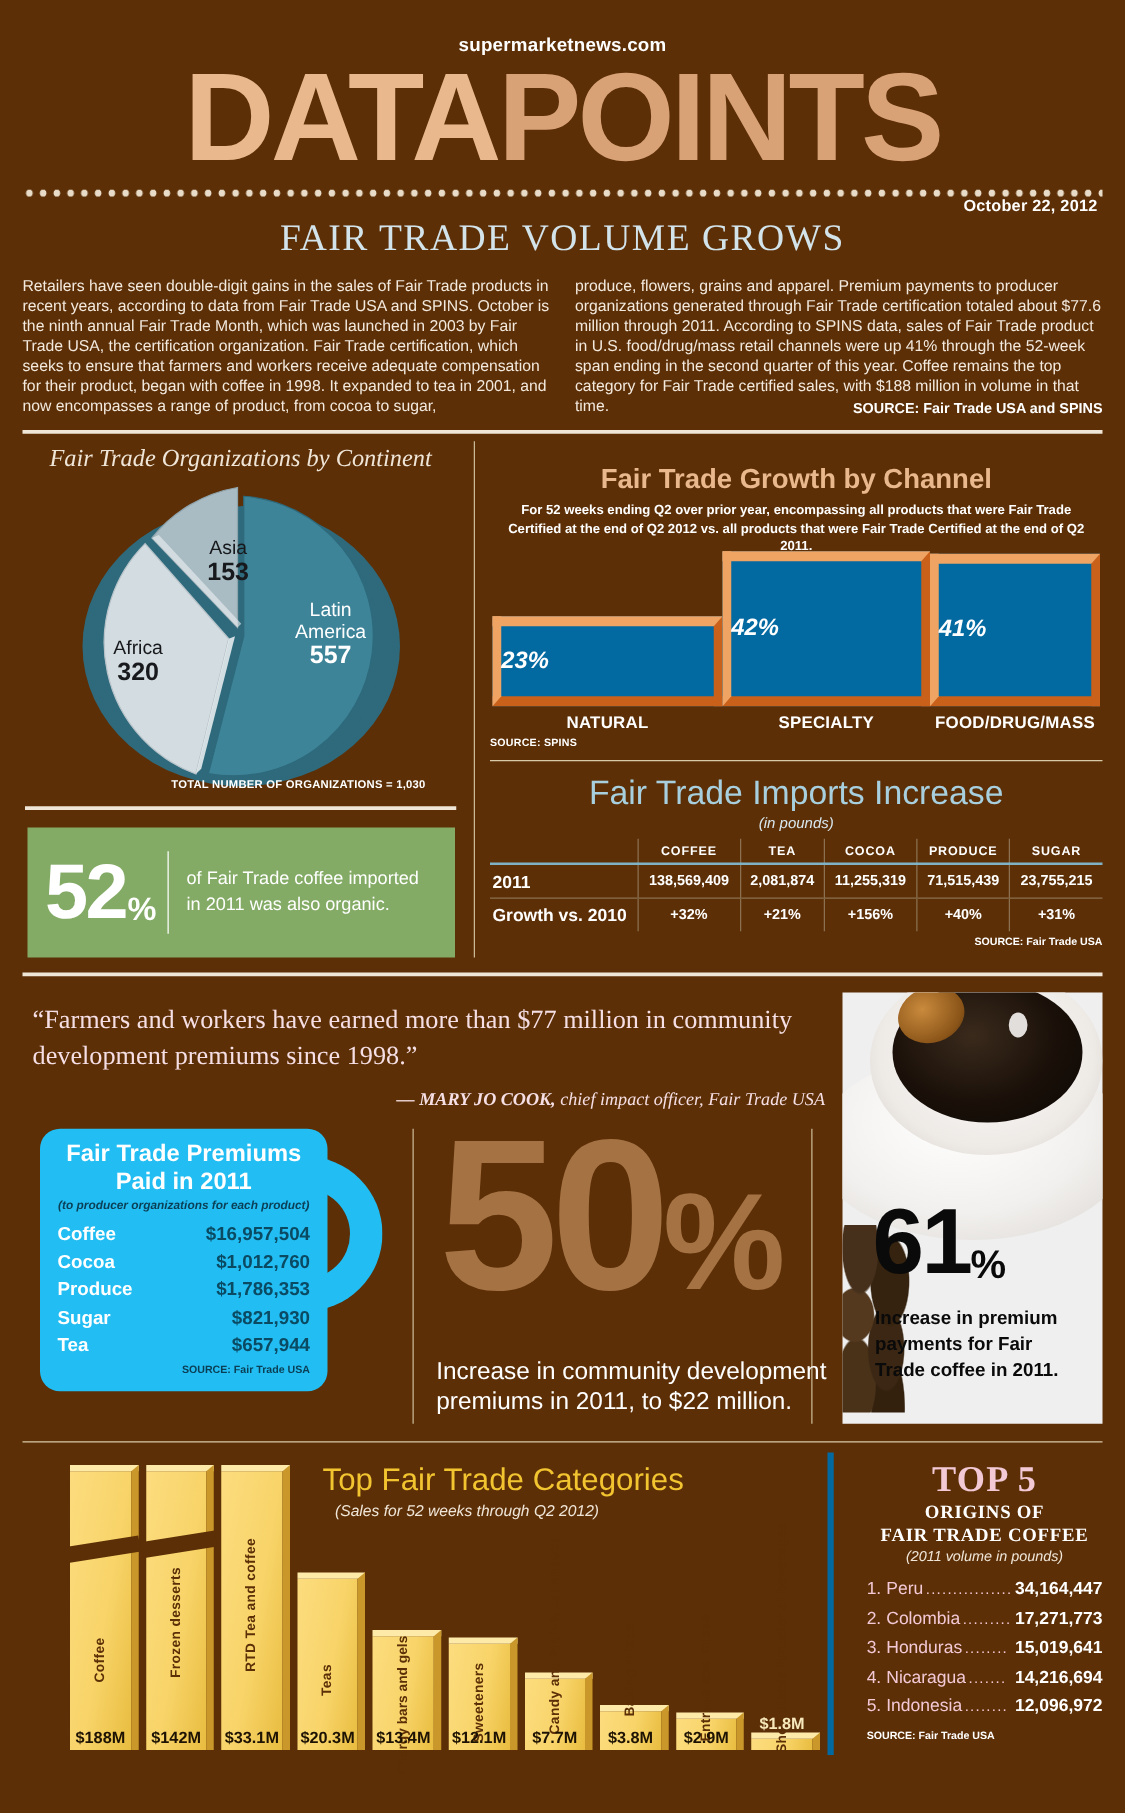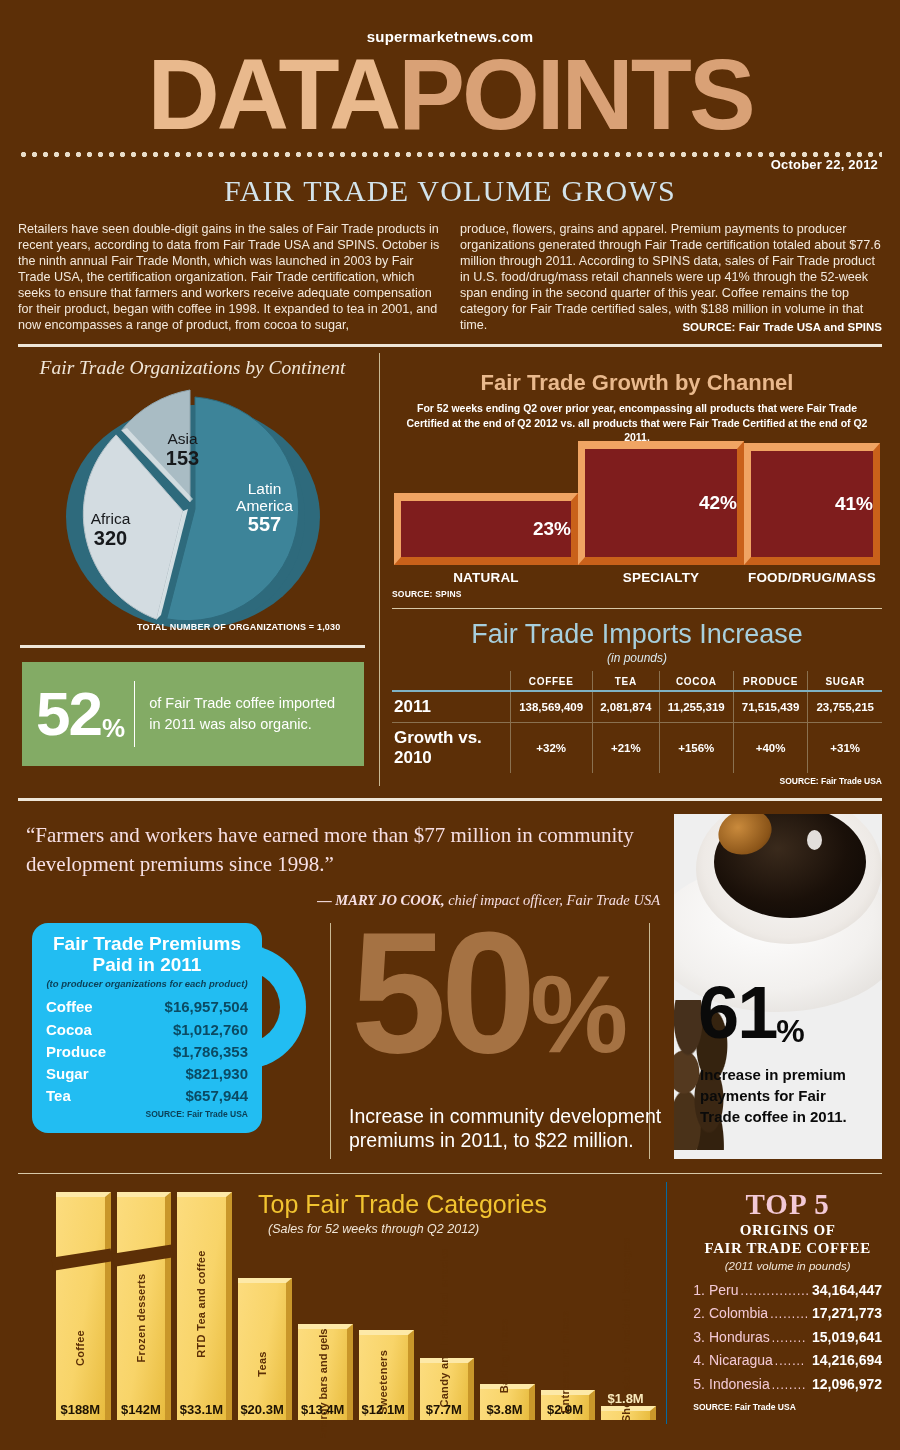--- a/index.html
+++ b/index.html
@@ -52,36 +52,36 @@
   .green-num { color: #ffffff; font-weight: bold; font-size: 62px; line-height: .85; letter-spacing: -2px; }
   .green-num sup { font-size: 26px; vertical-align: baseline; position: relative; top: 2px; left: 1px; }
   .green-sep { width: 2px; height: 66px; background: #ffffff; margin: 0 14px 0 12px; }
   .green-txt { color: #ffffff; font-size: 14.5px; font-weight: normal; line-height: 1.45; }
 
   
   .ch-title { text-align: center; color: #e9b98d; font-weight: bold; font-size: 22px; padding-top: 9px; }
   .ch-sub { text-align: center; color: #ffffff; font-size: 10.5px; font-weight: bold; line-height: 1.35; margin: 5px 12px 0 12px; }
   .bars { display: flex; align-items: flex-end; justify-content: space-between; height: 128px; margin-top: 13px; padding: 0 2px; }
   .bargrp { text-align: center; }
-  .bar3d { position: relative; background: #7f1d1d;
+  .bar3d { position: relative; background: #0369a1;
       border-top: 8px solid #f0a463; border-left: 7px solid #f0a463;
       border-right: 7px solid #c9611a; border-bottom: 8px solid #c9611a;
-      display: flex; align-items: center; justify-content: flex-end; }
+      display: flex; align-items: center; justify-content: flex-start; font-style: italic; }
   .bar3d span { color: #ffffff; font-weight: bold; font-size: 19px; }
   .barlbl { color: #ffffff; font-weight: bold; font-size: 13.5px; margin-top: 5px; letter-spacing: .2px; }
   .src-sm { color: #ffffff; font-size: 8.5px; font-weight: bold; letter-spacing: .2px; }
 
   
   .imp-title { text-align: center; color: #a7cfdd; font-size: 27px; margin-top: 10px; }
   .imp-sub { text-align: center; color: #d9e8ee; font-style: italic; font-size: 12px; margin-top: 1px; }
   table.imports { width: 100%; border-collapse: collapse; margin-top: 6px; }
   table.imports th, table.imports td { color: #ffffff; text-align: center; padding: 5px 2px; font-size: 11.5px; font-weight: bold; }
   table.imports th { font-size: 10px; letter-spacing: .7px; padding-bottom: 3px; }
   table.imports thead tr { border-bottom: 2px solid #7fb2c4; }
-  table.imports td.rowhdr { text-align: left; font-size: 17px; padding-left: 2px; }
+  table.imports td.rowhdr { text-align: left; font-size: 14px; padding-left: 2px; }
   table.imports tbody tr.r1 { border-bottom: 1px solid #8a7150; }
   table.imports td + td, table.imports th + th { border-left: 1px solid #8a7150; }
   .src-right { text-align: right; color: #ffffff; font-size: 8.5px; font-weight: bold; margin-top: 3px; }
 
   
   .row2 { display: flex; padding: 0 18px; margin-top: 12px; }
   .quotecol { width: 650px; }
   .quote { color: #f6dfe4; font-family: "Liberation Serif", serif; font-size: 21px; line-height: 1.38; padding: 8px 8px 0 8px; }
   .attrib { color: #f6dfe4; font-family:"Liberation Serif",serif; font-style: italic; font-size: 14.5px; text-align: right; margin-top: 13px; padding-right: 8px; }
   .attrib b { font-style: italic; }
@@ -130,21 +130,21 @@
   .catbars { position: absolute; left: 38px; bottom: 4px; width: 600px; height: 236px; display: flex; align-items: flex-end; gap: 6px; }
   .catbar { position: relative; background: linear-gradient(100deg, #fcdc7e 0%, #f8d469 55%, #e8bc3f 100%);
             border-right: 6px solid #c9972a; border-top: 5px solid #fde9a8; }
   .catbar .vlab { position: absolute; left: 50%; transform: translateX(-50%) rotate(-90deg); transform-origin: center; white-space: nowrap;
             color: #5c2f07; font-weight: bold; font-size: 11px; letter-spacing: .3px; }
   .catbar .vlab2 { position: absolute; left: 50%; white-space: nowrap; color: #5c2f07; font-weight: bold; font-size: 11px; line-height: 1.12; text-align: center; }
   .catbar .amt { position: absolute; left: 0; right: 0; bottom: 3px; text-align: center; color: #1d1203; font-weight: bold; font-size: 13px; }
   .catbar .amt.out { bottom: auto; top: -20px; color: #f8e9bc; }
   .breakmark { position: absolute; left: -4px; width: 124%; height: 13px; background: #5c2f07; transform: rotate(-9deg); }
 
-  .topcol { flex: 1; padding-left: 26px; border-left: 1px solid #0369a1; }
+  .topcol { flex: 1; padding-left: 26px; border-left: 5px solid #0369a1; }
   .t5-1 { text-align: center; color: #f3c9d6; font-family:"Liberation Serif",serif; font-weight: bold; font-size: 29px; letter-spacing: 1px; padding-top: 6px; }
   .t5-2 { text-align: center; color: #ffffff; font-family:"Liberation Serif",serif; font-weight: bold; font-size: 15px; letter-spacing: .6px; line-height: 1.22; }
   .t5-sub { text-align: center; color: #f0e6d8; font-style: italic; font-size: 11.5px; margin-top: 2px; }
   .t5-list { margin-top: 7px; }
   .t5-row { display: flex; align-items: baseline; color: #f3c9d6; font-size: 14px; line-height: 1.68; white-space: nowrap; }
   .t5-row .rank { color: #f3c9d6; }
   .t5-row .name { color: #f3c9d6; margin-left: 4px; }
   .t5-row .dots { flex: 1; color: #f3c9d6; overflow: hidden; letter-spacing: 1px; margin: 0 2px; font-size: 12px; }
   .t5-row .val { color: #ffffff; font-weight: bold; font-size: 14px; }
   .t5-src { color: #ffffff; font-size: 8.5px; font-weight: bold; margin-top: 6px; }

